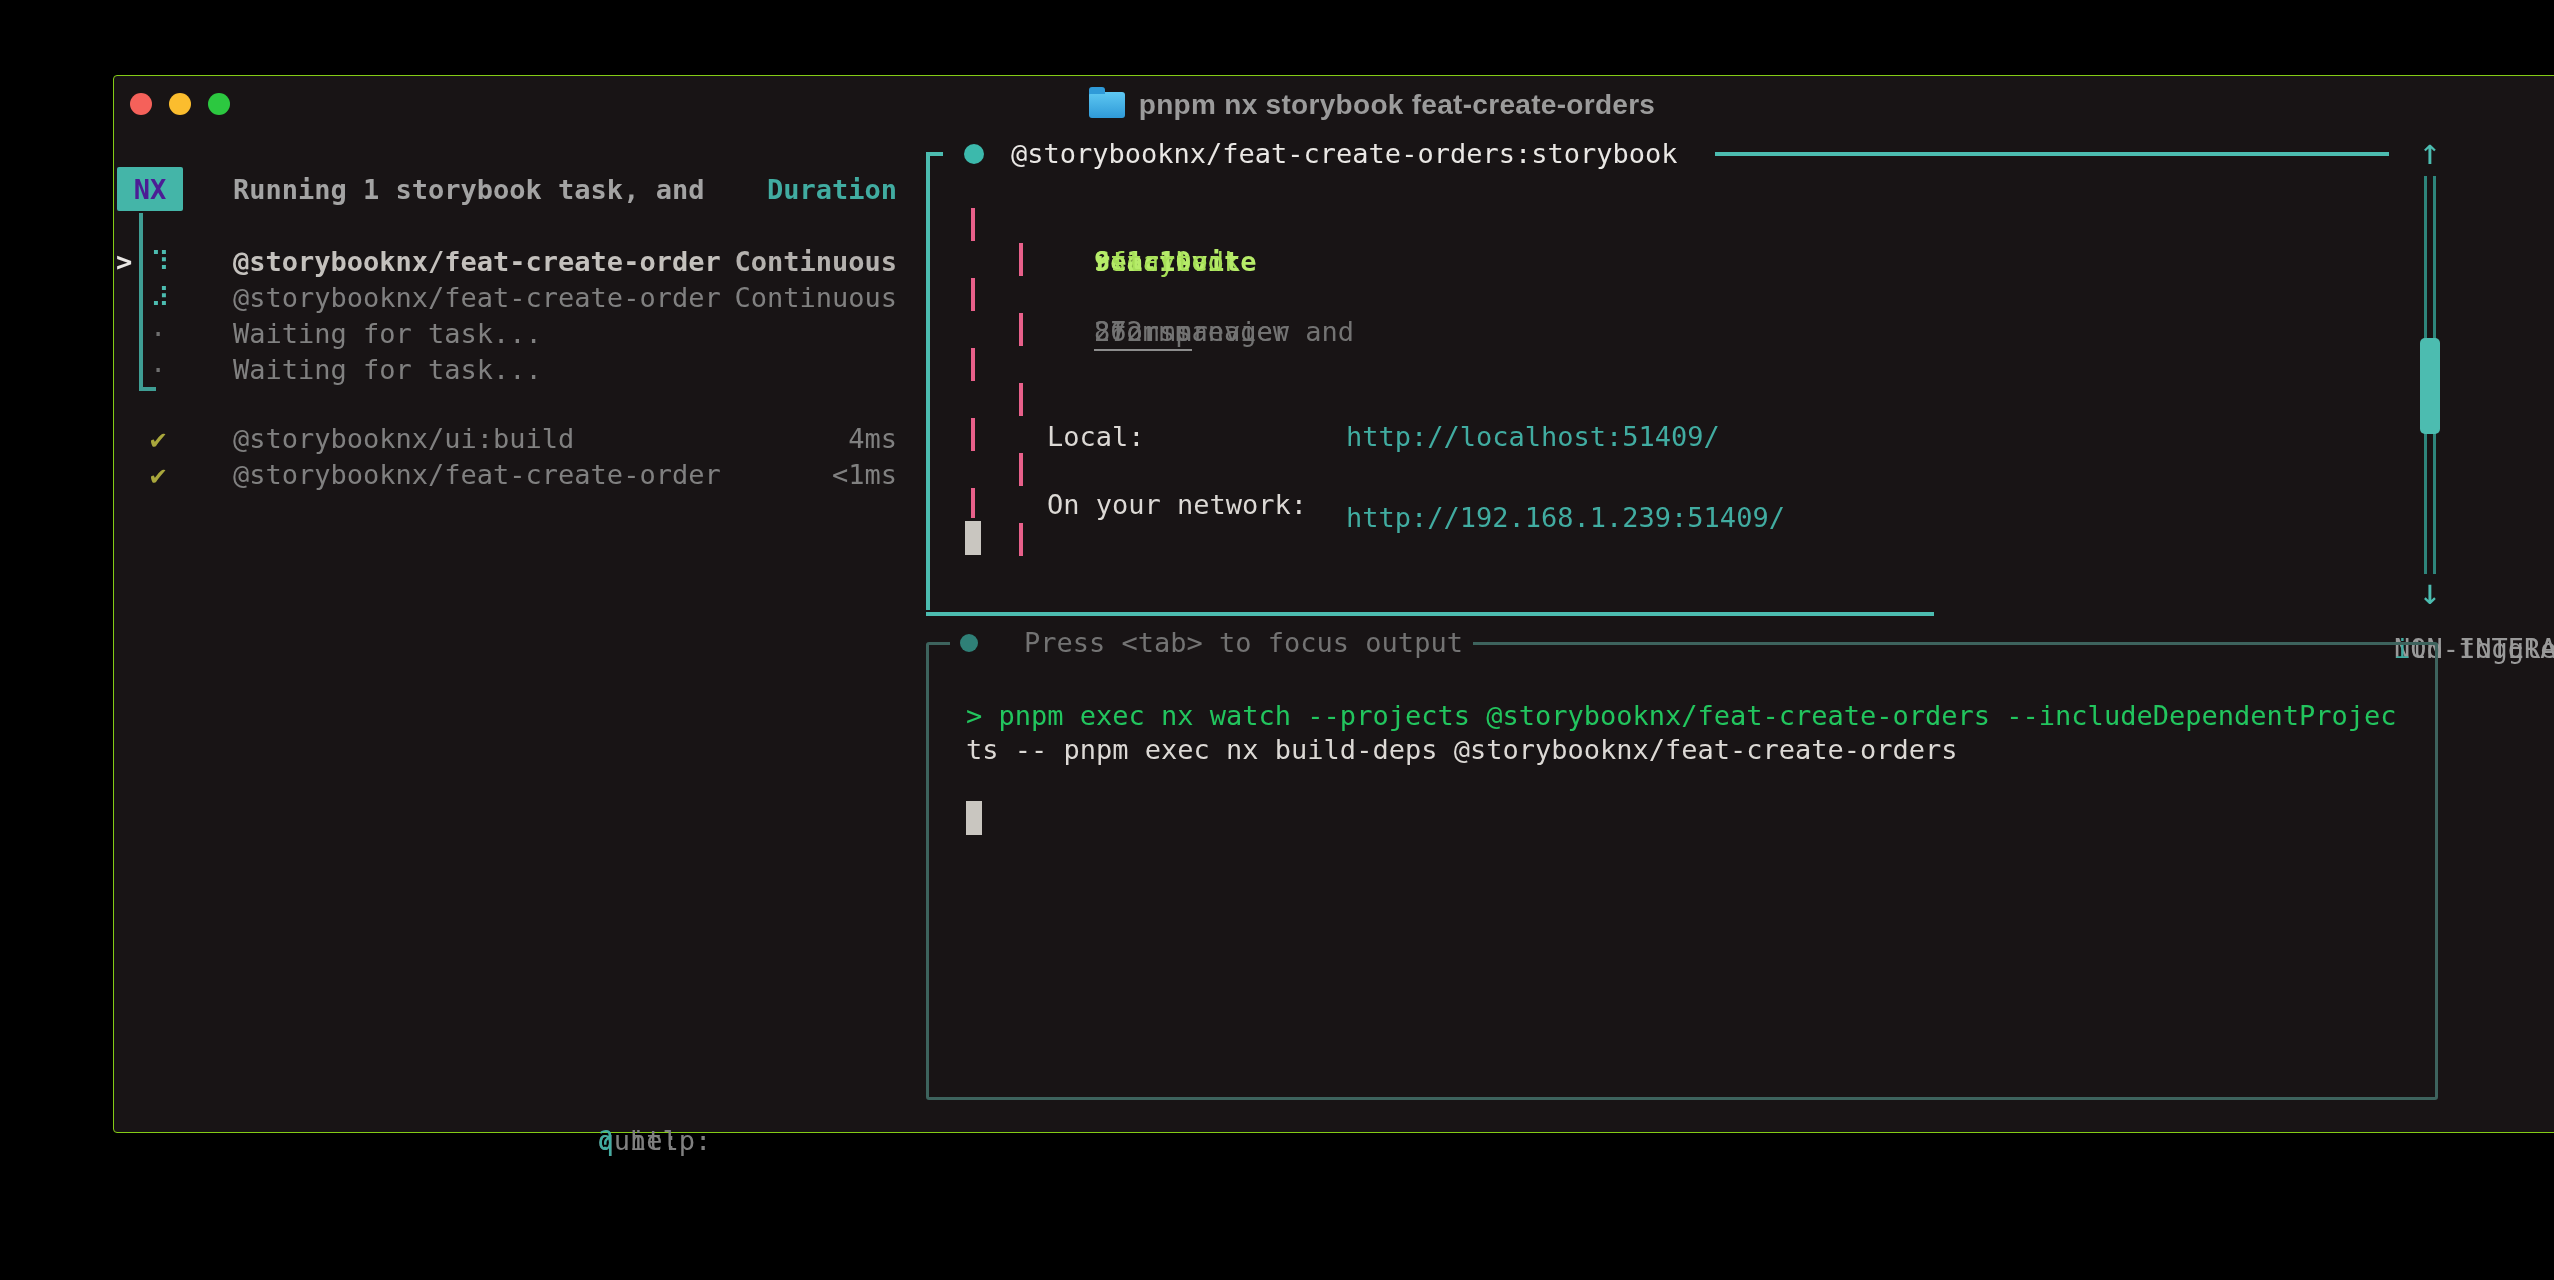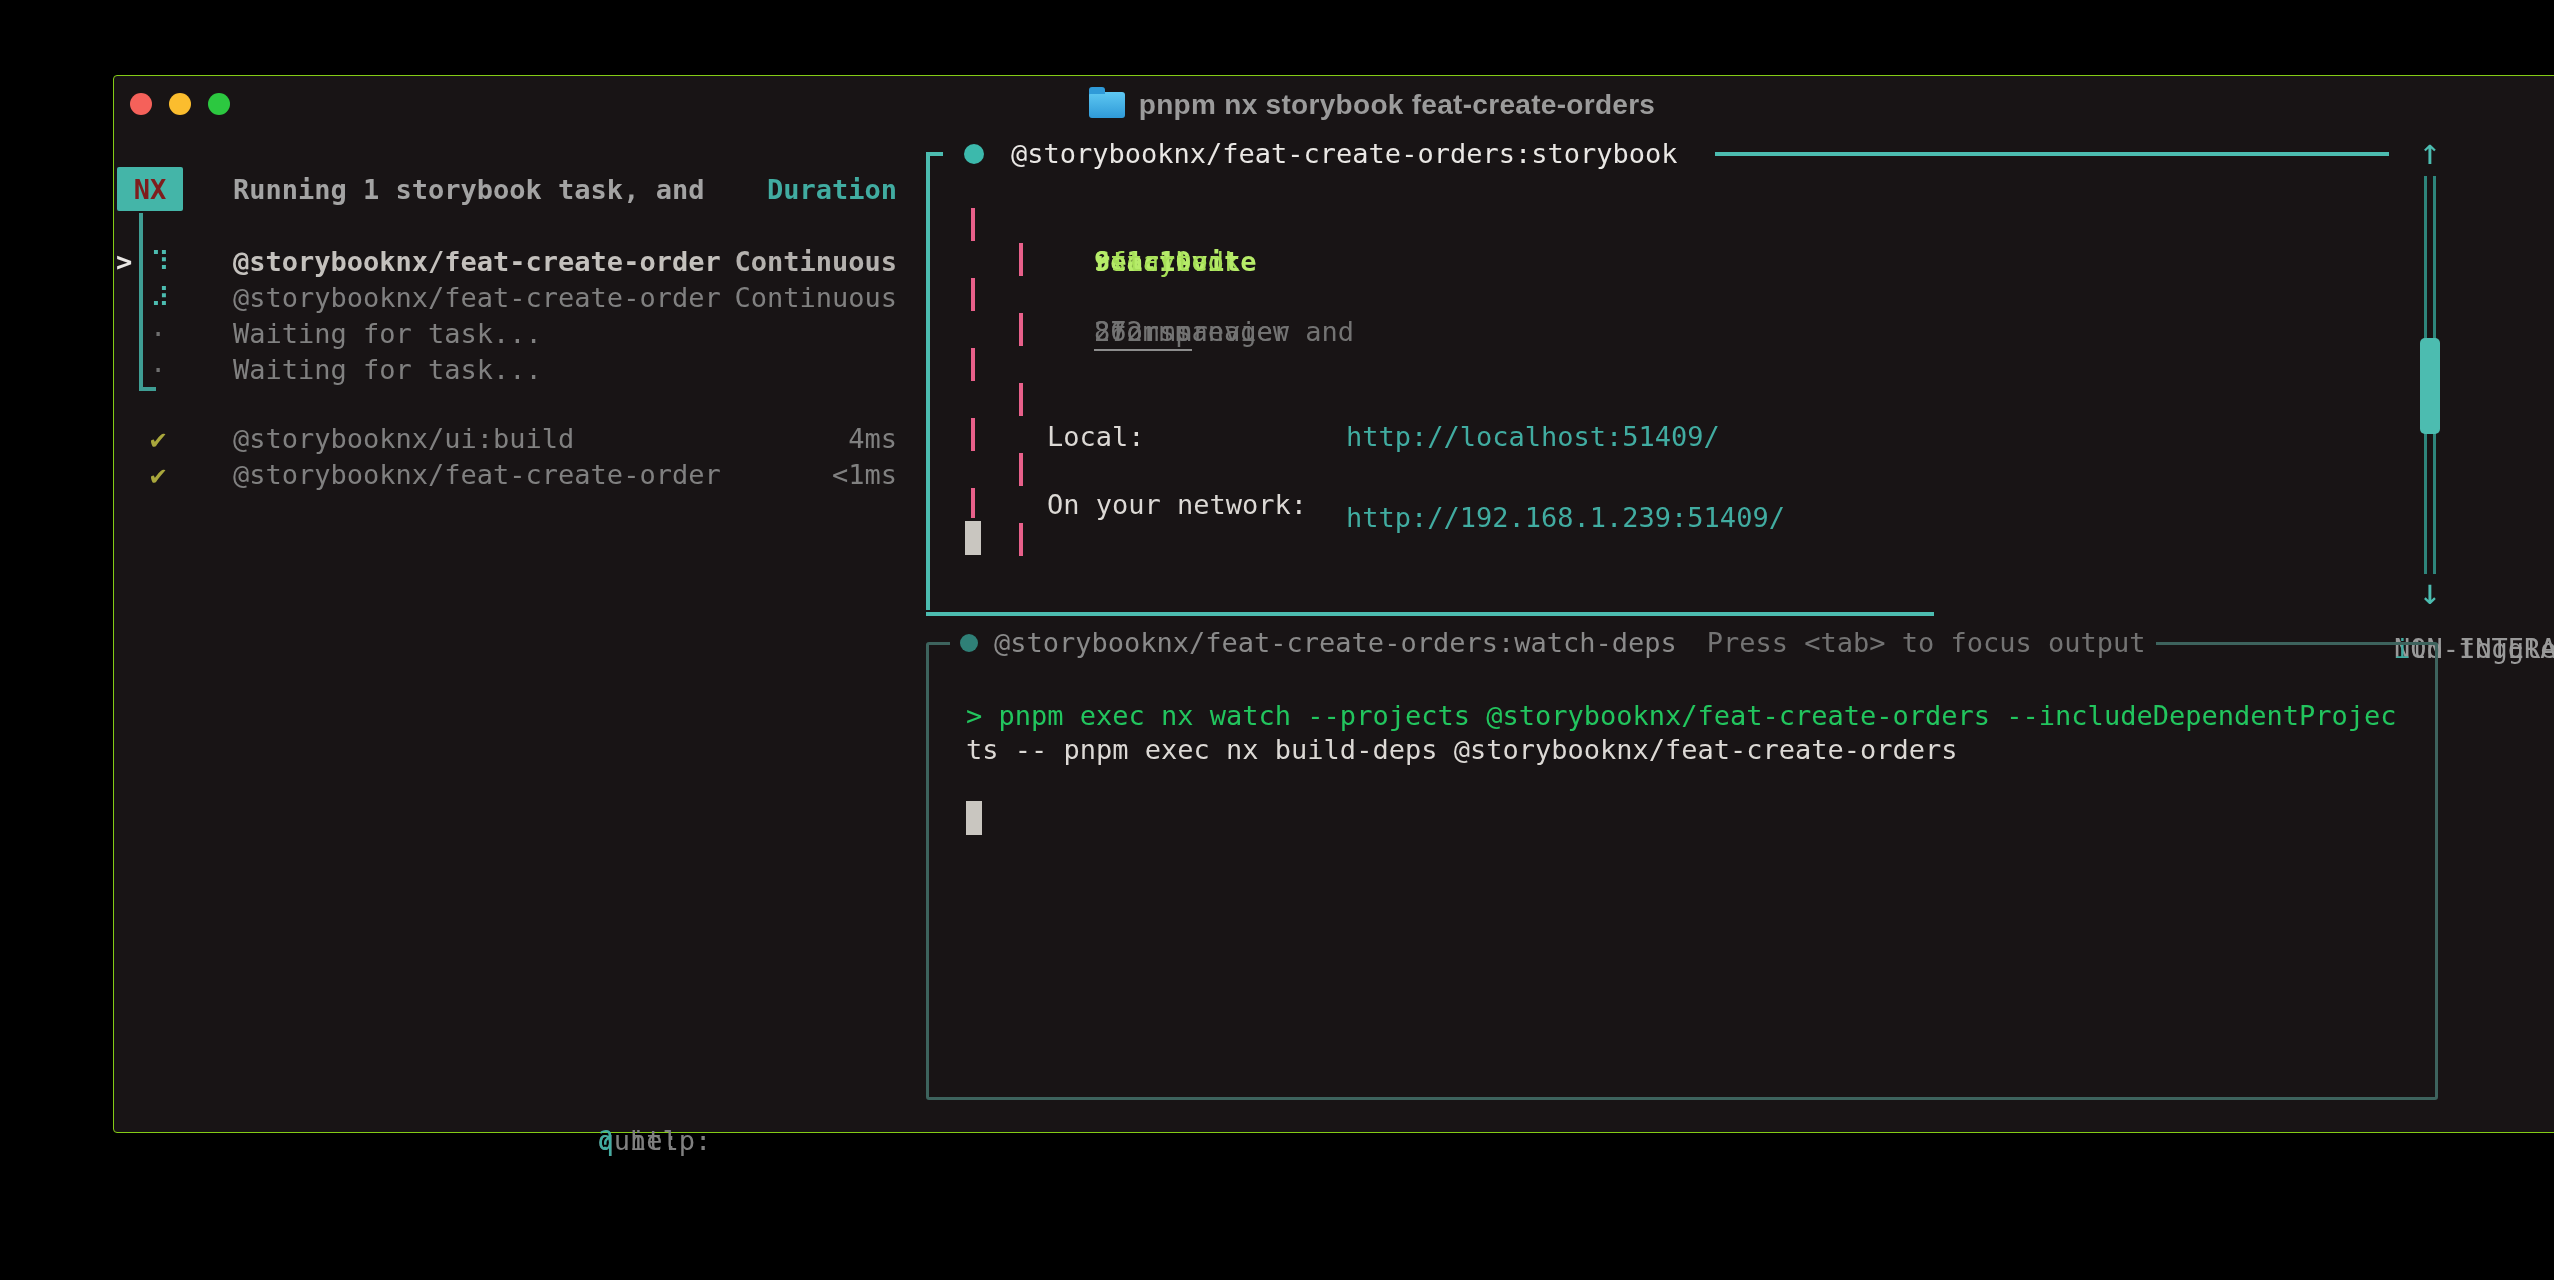--- a/index.html
+++ b/index.html
@@ -51,21 +51,21 @@
   .t { font-size:27px; line-height:35px; white-space:pre; }
   .bold { font-weight:bold; }
   .dim  { color:#808080; }
   .teal { color:#41aca1; }
 
   
   .nx-badge {
     left:3px; top:91px; width:66px; height:44px;
     background:#44b5a8; border-radius:2px;
     display:flex; align-items:center; justify-content:center;
-    font-size:27px; font-weight:bold; color:#7f1d1d;
+    font-size:27px; font-weight:bold; color:#4c1d95;
   }
   .rail      { left:25px; top:137px; width:4px; height:178px; background:#3f9e94; }
   .rail-foot { left:25px; top:311px; width:17px; height:4px; background:#3f9e94; }
   .caret { left:2px; top:168px; color:#e9e7e4; font-weight:bold; }
   .srow {
     left:119px; width:664px; height:35px;
     display:flex; justify-content:space-between; align-items:center;
   }
   .srow > span { position:static; }
   .side-header { top:96px;gap:44px; }
@@ -227,20 +227,19 @@
   </div>
 
   <div class="sb-up">↑</div>
   <div class="sb-track"></div>
   <div class="sb-thumb"></div>
   <div class="sb-down">↓</div>
 
   <div class="wp-box"></div>
   <div class="wp-header">
     <span class="wp-dot"></span>
-    <span class="t wp-title">@storybooknx/feat-create-orders:watch-deps</span>
     <span class="t wp-hint">Press &lt;tab&gt; to focus output</span>
   </div>
   <div class="t wp-cmd1">&gt; pnpm exec nx watch --projects @storybooknx/feat-create-orders --includeDependentProjec</div>
   <div class="t wp-cmd2">ts -- pnpm exec nx build-deps @storybooknx/feat-create-orders</div>
   <div class="cursor cursor2"></div>
 
 </div>
 
 </body></html>

